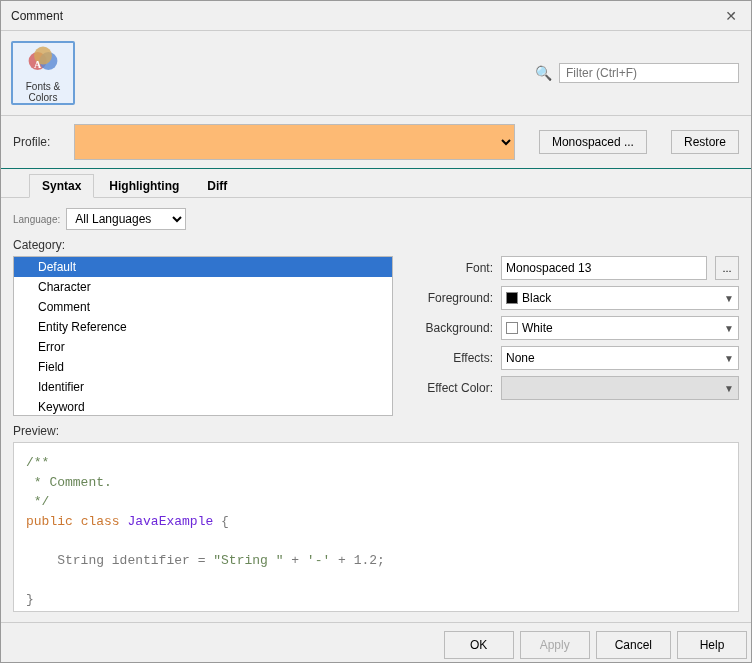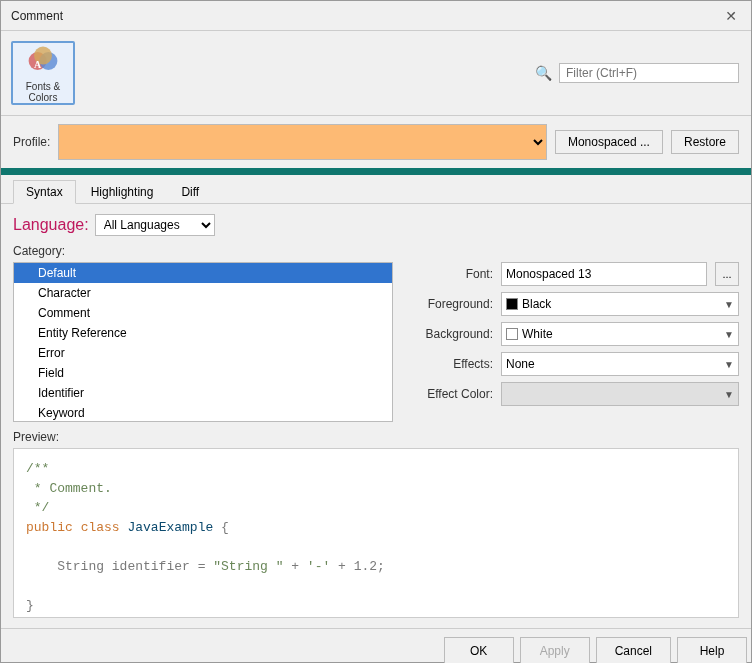--- a/index.html
+++ b/index.html
@@ -90,22 +90,22 @@
       font-size: 10px;
       color: #333;
       text-align: center;
       margin-top: 2px;
     }
     
     .profile-row {
       display: flex;
       align-items: center;
       padding: 8px 12px;
-      gap: 8px;
-      border-bottom: 7px solid #0f766e;
+      gap: 24px;
+      border-bottom: 1px solid #0f766e;
     }
     
     .profile-label {
       font-size: 12px;
       color: #333;
     }
     
     .profile-select {
       flex: 1;
       height: 24px;
@@ -120,22 +120,23 @@
       padding: 0 12px;
       border: 1px solid #bbb;
       background: #f0f0f0;
       font-size: 12px;
       cursor: pointer;
     }
     
     .tabs {
       display: flex;
       border-bottom: 1px solid #ccc;
-      padding: 0 12px;
+      padding: 0 28px;
       margin-top: 4px;
+      font-weight: bold;
     }
     
     .tab {
       padding: 4px 12px;
       font-size: 12px;
       cursor: pointer;
       border: 1px solid transparent;
       margin-right: 2px;
       position: relative;
       top: 1px;
@@ -155,22 +156,22 @@
     }
     
     .language-row {
       display: flex;
       align-items: center;
       gap: 6px;
       margin-bottom: 8px;
     }
     
     .language-label {
-      font-size: 16px;
-      color: #be185d;
+      font-size: 10px;
+      color: #737373;
     }
     
     .language-select {
       height: 22px;
       border: 1px solid #bbb;
       background: white;
       font-size: 12px;
       padding: 0 4px;
       min-width: 120px;
     }
@@ -304,21 +305,21 @@
       font-family: 'Courier New', monospace;
       font-size: 13px;
       color: #7a7a7a;
       line-height: 1.5;
       overflow: hidden;
     }
     
     .preview-box .comment { color: #6a8759; }
     .preview-box .keyword { color: #cc7832; }
     .preview-box .string { color: #6a8759; }
-    .preview-box .class-name { color: #0c4a6e; }
+    .preview-box .class-name { color: #6d28d9; }
     
     .bottom-bar {
       display: flex;
       justify-content: flex-end;
       padding: 8px 4px;
       gap: 6px;
       border-top: 1px solid #ccc;
     }
     
     .bottom-btn {

